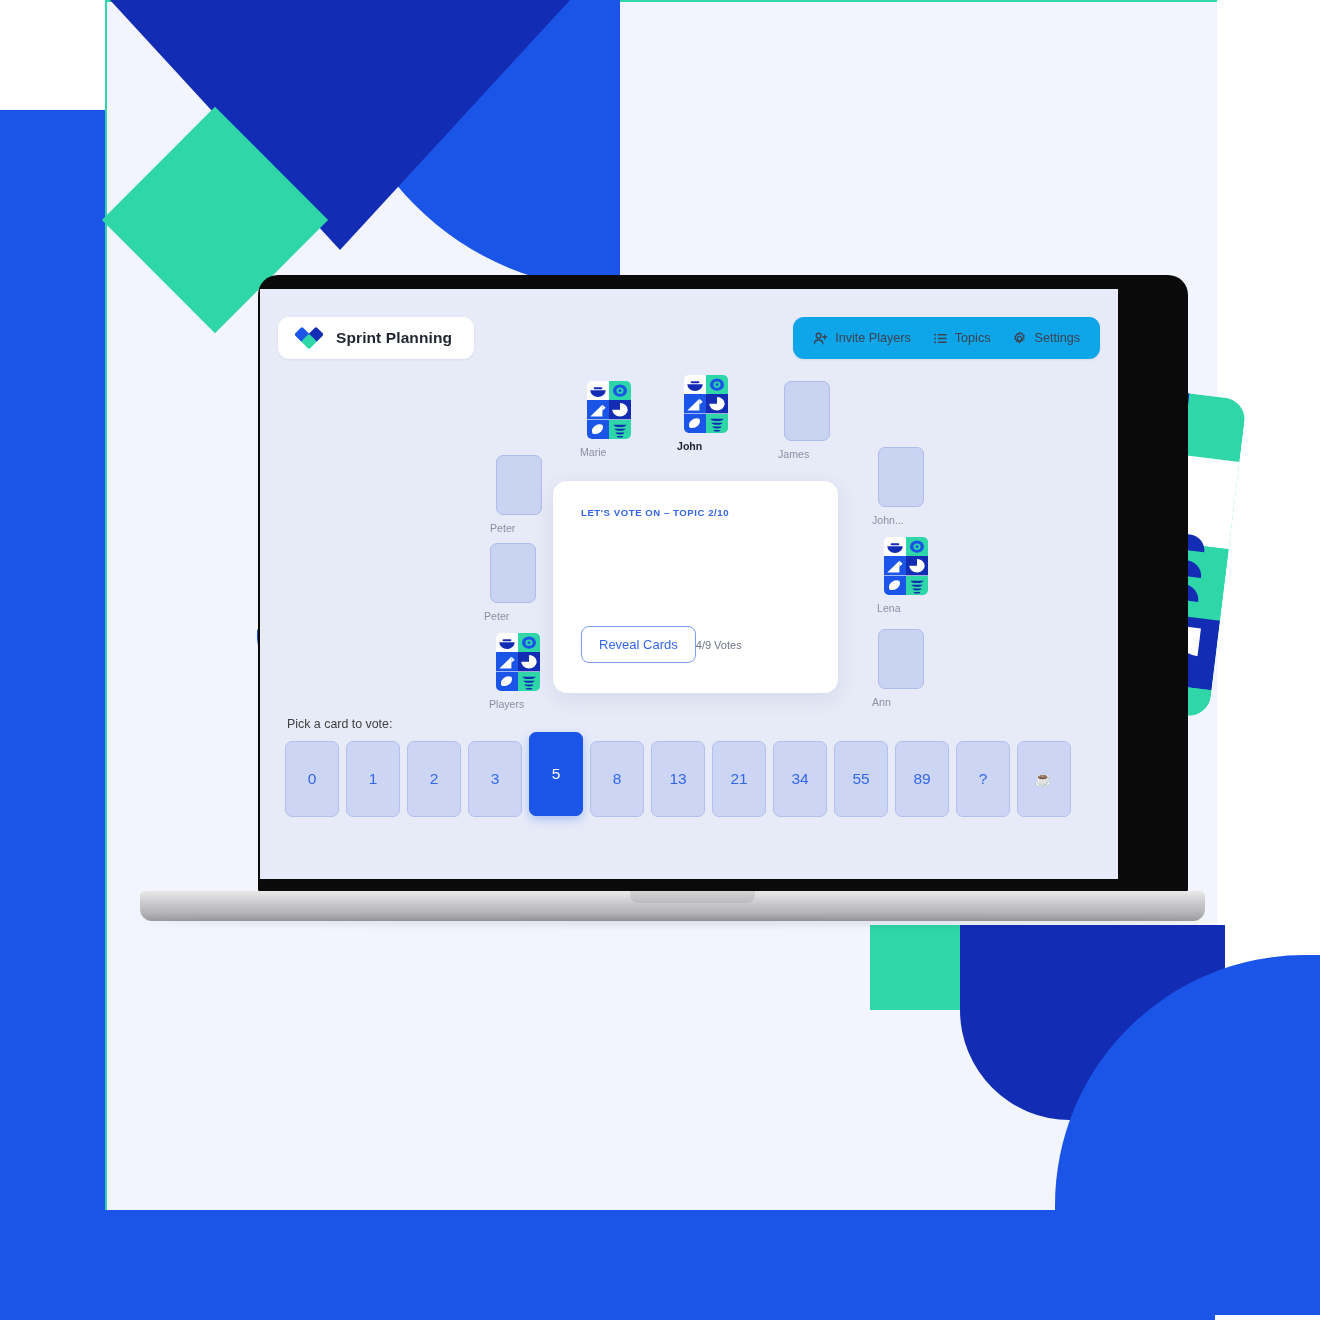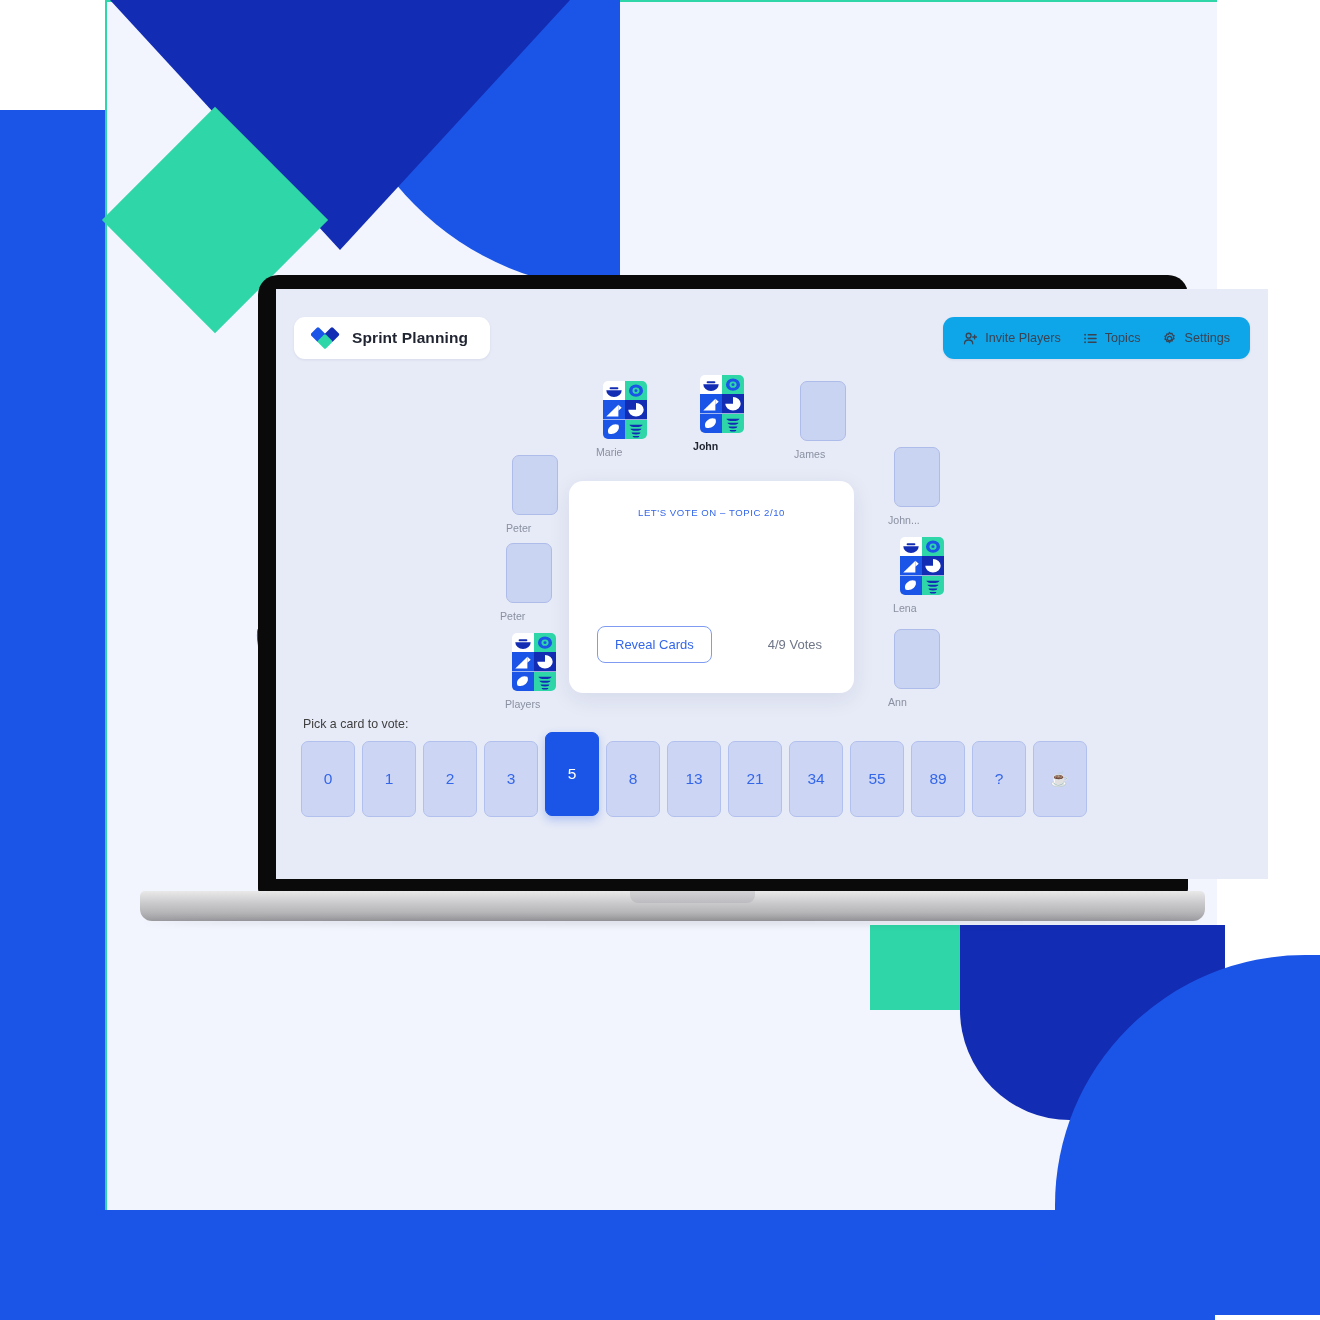--- a/index.html
+++ b/index.html
@@ -28,21 +28,21 @@
     border-top-left-radius:250px;}
   .blue-circle-br2{position:absolute;left:1040px;top:1115px;width:300px;height:200px;background:#1b55e8;
     border-top-left-radius:180px;}
   
   .float-card{position:absolute;border-radius:22px;overflow:hidden;}
   .fc-right{left:1110px;top:392px;width:118px;height:320px;transform:rotate(7deg);}
   .fc-left{left:268px;top:612px;width:62px;height:258px;transform:rotate(-6deg);}
   
   .laptop{position:absolute;left:140px;top:275px;width:1065px;height:650px;}
   .lid{position:absolute;left:118px;top:0;width:930px;height:620px;background:#0a0a0a;border-radius:20px 20px 6px 6px;}
-  .screen{position:absolute;left:136px;top:14px;width:992px;height:590px;background:#e7ebf7;overflow:hidden;}
+  .screen{position:absolute;left:120px;top:14px;width:843px;height:590px;background:#e7ebf7;overflow:hidden;padding-left:15px;}
   .base{position:absolute;left:0;top:616px;width:1065px;height:30px;
     background:linear-gradient(180deg,#e9e9ea 0%,#c9c9cc 42%,#b7b7ba 70%,#9c9ca0 100%);
     border-radius:5px 5px 12px 12px;}
   .base-notch{position:absolute;left:490px;top:616px;width:125px;height:12px;
     background:linear-gradient(180deg,#d3d3d6,#bcbcc0);border-radius:0 0 8px 8px;}
   .base-shadow{position:absolute;left:5px;top:644px;width:1055px;height:6px;background:rgba(0,0,0,.10);
     filter:blur(3px);border-radius:50%;}
   
   .app{position:absolute;inset:0;}
   .topbar{position:absolute;left:18px;right:18px;top:28px;height:42px;}
@@ -61,26 +61,26 @@
   .slot.empty{background:#c9d3f2;border:1px solid #aebcea;}
   .player .pname{margin-top:7px;font-size:10.6px;color:#8a90a1;white-space:nowrap;overflow:hidden;text-overflow:ellipsis;}
   .player.me .pname{color:#1f2430;font-weight:700;}
   
   .avatar{width:44px;height:58px;margin:0 auto;border-radius:5px;overflow:hidden;
     display:grid;grid-template-columns:1fr 1fr;grid-template-rows:1fr 1fr 1fr;}
   .avatar .tile{position:relative;overflow:hidden;}
   
   .topic-card{position:absolute;left:293px;top:192px;width:285px;height:212px;background:#fff;
     border-radius:14px;box-shadow:0 6px 22px rgba(30,45,110,.09);padding:26px 28px 0 28px;box-sizing:border-box;}
-  .topic-kicker{font-size:9.6px;font-weight:400;color:#3466ea;letter-spacing:.55px;text-align:center;}
+  .topic-kicker{font-size:9.6px;font-weight:700;color:#3466ea;letter-spacing:.55px;}
   .topic-text{margin-top:14px;font-size:13.4px;line-height:1.52;color:#3b4250;}
-  .topic-actions{position:absolute;left:28px;bottom:30px;display:flex;align-items:center;gap:16px;}
+  .topic-actions{position:absolute;left:28px;bottom:30px;display:flex;align-items:center;}
   .reveal-btn{border:1.4px solid #7f9cf2;background:#fff;color:#3466ea;font-size:13px;
     padding:10px 17px;border-radius:8px;cursor:pointer;font-family:inherit;white-space:nowrap;}
-  .vote-count{font-size:13px;color:#6f7688;white-space:nowrap;margin-left:40px;}
+  .vote-count{font-size:11px;color:#6f7688;white-space:nowrap;}
   
   .deck-label{position:absolute;left:27px;top:428px;font-size:12.4px;color:#404040;}
   .deck{position:absolute;left:25px;top:452px;right:25px;height:90px;display:flex;gap:7px;align-items:flex-start;}
   .pcard{width:54px;height:76px;border-radius:7px;background:#ccd6f4;border:1px solid #b2c0ee;
     display:flex;align-items:center;justify-content:center;font-size:15.5px;color:#3466ea;
     cursor:pointer;box-sizing:border-box;flex:0 0 auto;}
   .pcard.selected{background:#1b55e8;border-color:#1b55e8;color:#fff;height:84px;margin-top:-9px;
     box-shadow:0 4px 10px rgba(27,85,232,.28);}
   .pcard.coffee{font-size:15px;}
 </style>

